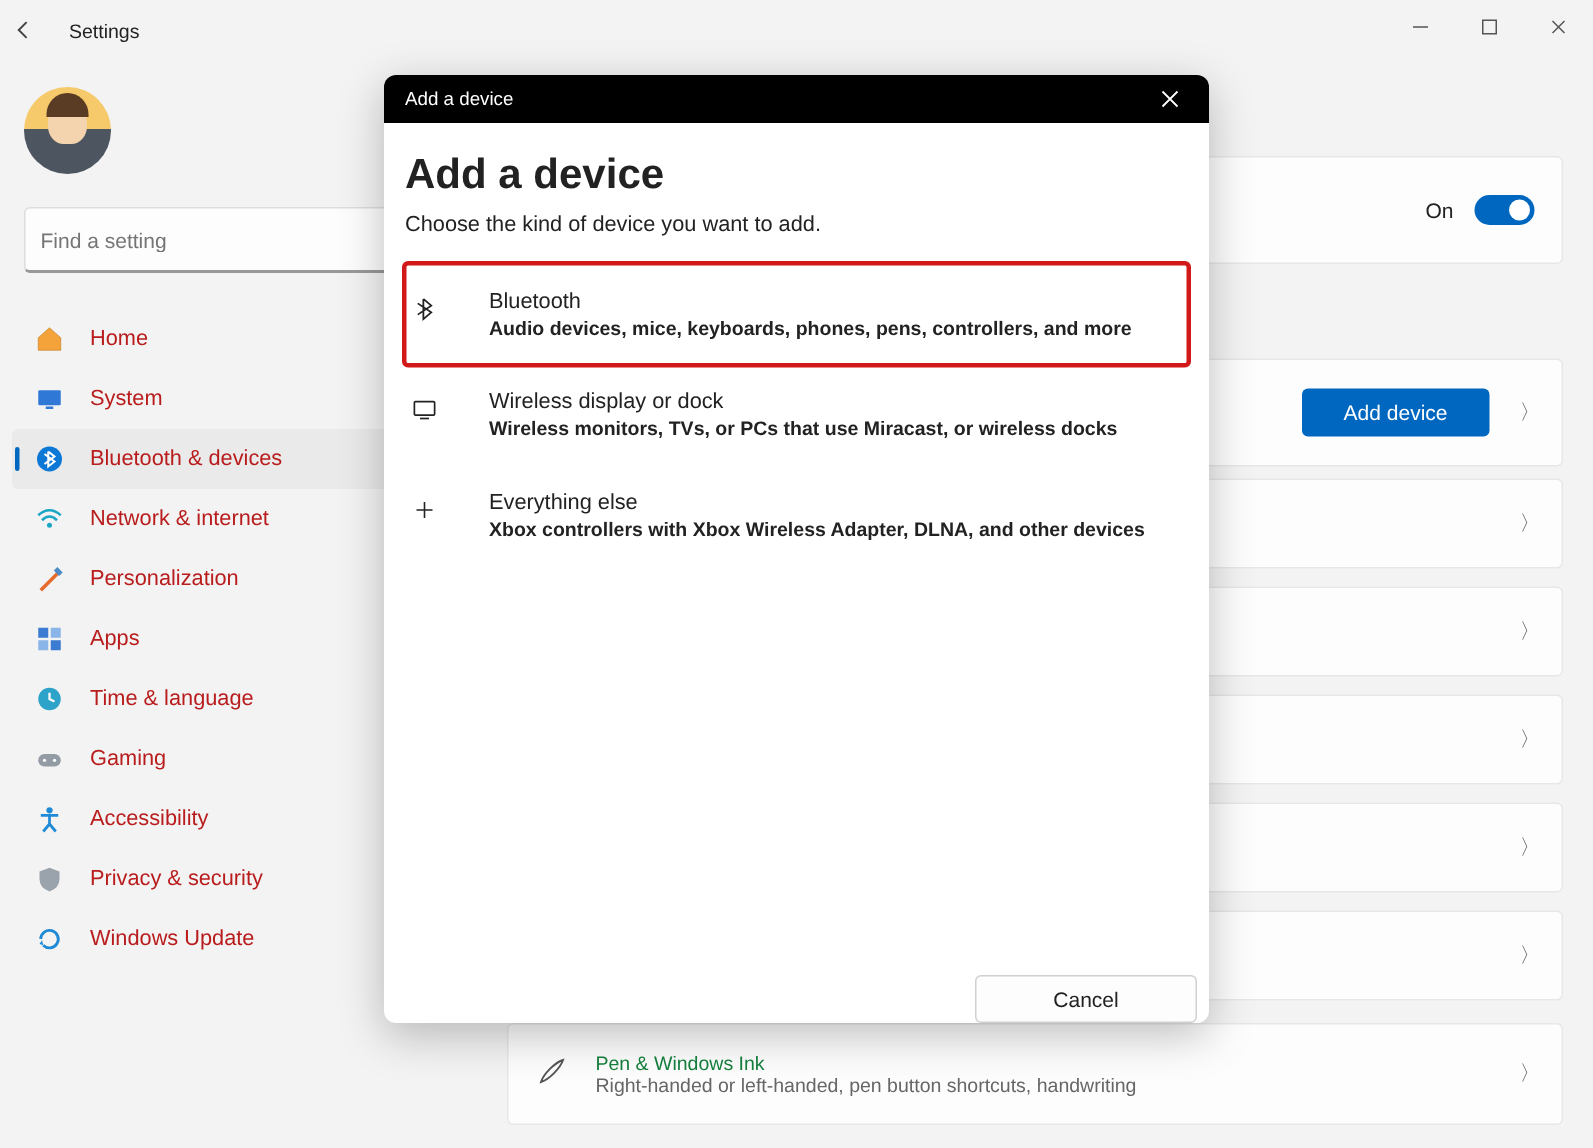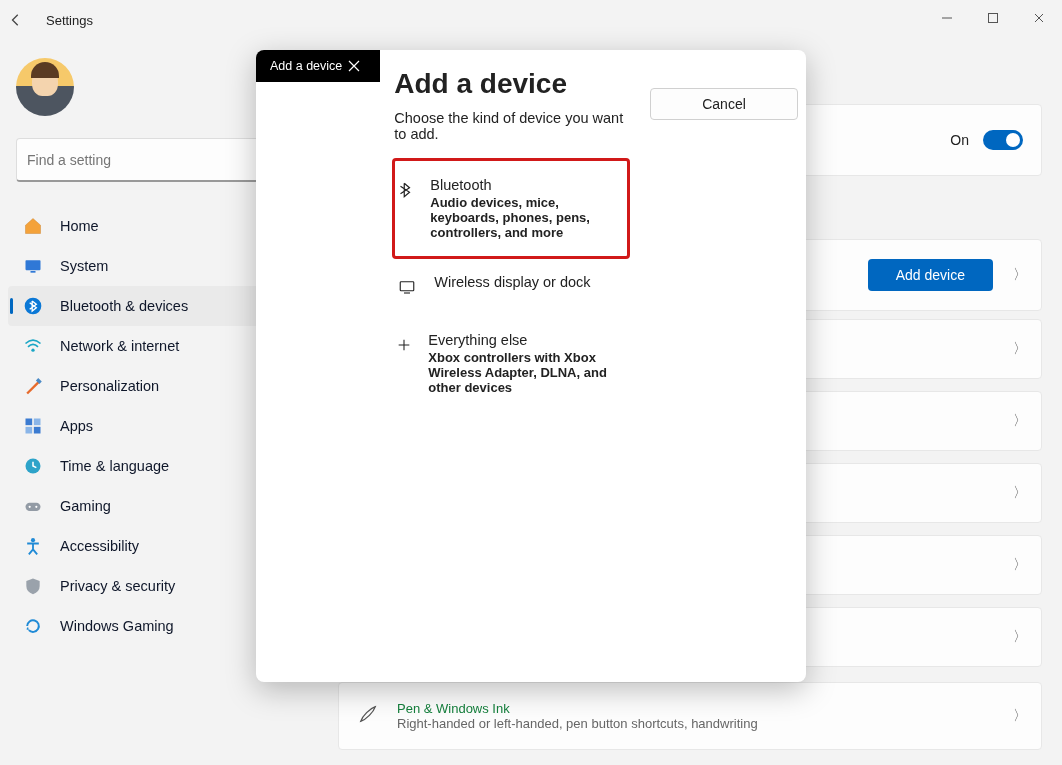--- a/index.html
+++ b/index.html
@@ -115,21 +115,21 @@
     color: #222;
   }
 
   .navlist { padding-top: 8px; }
   .navitem {
     display:flex;
     align-items:center;
     height: 40px;
     padding: 0 10px 0 14px;
     font-size: 14.5px;
-    color: #0f172a;
+    color: #b91c1c;
     border-radius: 4px;
     position: relative;
     text-align: right;
   }
   .navitem.selected {
     background: #eaeaea;
   }
   .navitem.selected::before {
     content:"";
     position:absolute;
@@ -220,21 +220,21 @@
   .modal {
     position:absolute;
     left:256px; top:50px;
     width:550px; height:632px;
     background:#fff;
     box-shadow: 0 8px 30px rgba(0,0,0,0.25);
     border-radius: 8px;
     overflow:hidden;
     z-index:10;
     display:flex;
-    flex-direction:row;
+    flex-direction:column;
   }
   .modal-header {
     height:32px;
     background:#000;
     color:#fff;
     display:flex;
     align-items:center;
     padding:0 14px;
     font-size:12.5px;
   }
@@ -257,21 +257,21 @@
   }
   .modal-sub {
     font-size: 14.5px;
     color:#222;
     margin-bottom: 18px;
   }
   .dev-option {
     display:flex;
     align-items:flex-start;
     padding: 17px 0 17px 2px;
-    gap: 16px;
+    gap: 32px;
     cursor:pointer;
   }
   .dev-option.highlight {
     outline: 3px solid #d11919;
     outline-offset: -1px;
     border-radius: 2px;
   }
   .dev-option .dicon {
     width:22px; height:22px; margin-top:2px;
     display:flex; align-items:center; justify-content:center;
@@ -435,21 +435,21 @@
           </span>
         <span>Privacy &amp; security</span>
       </div>
       <div class="navitem">
         <span class="navicon">
             <svg viewBox="0 0 24 24">
               <path d="M5 12 A7 7 0 1 1 7 17" stroke="#1f8ad6" stroke-width="2.3" fill="none"></path>
               <path d="M4 16 L7 17 L6 13" fill="#1f8ad6"></path>
             </svg>
           </span>
-        <span>Windows Gaming</span>
+        <span>Windows Update</span>
       </div>
     </div>
   </div>
 </div>
 
 <div class="bt-status card">
   <div class="bt-status-inner">
     <span>On</span>
     <div class="toggle"></div>
   </div>
@@ -516,20 +516,21 @@
 
     <div class="dev-option">
       <span class="dicon">
         <svg viewBox="0 0 24 24" width="18" height="18">
             <rect x="3" y="5" width="18" height="12" rx="1" stroke="#222" stroke-width="1.5" fill="none"></rect>
             <line x1="8" y1="20" x2="16" y2="20" stroke="#222" stroke-width="1.5"></line>
           </svg>
       </span>
       <div>
         <div class="dlabel">Wireless display or dock</div>
+        <div class="ddesc">Wireless monitors, TVs, or PCs that use Miracast, or wireless docks</div>
       </div>
     </div>
 
     <div class="dev-option">
       <span class="dicon">
         <svg viewBox="0 0 24 24" width="16" height="16">
             <path d="M12 4 V20 M4 12 H20" stroke="#222" stroke-width="1.6"></path>
           </svg>
       </span>
       <div>

